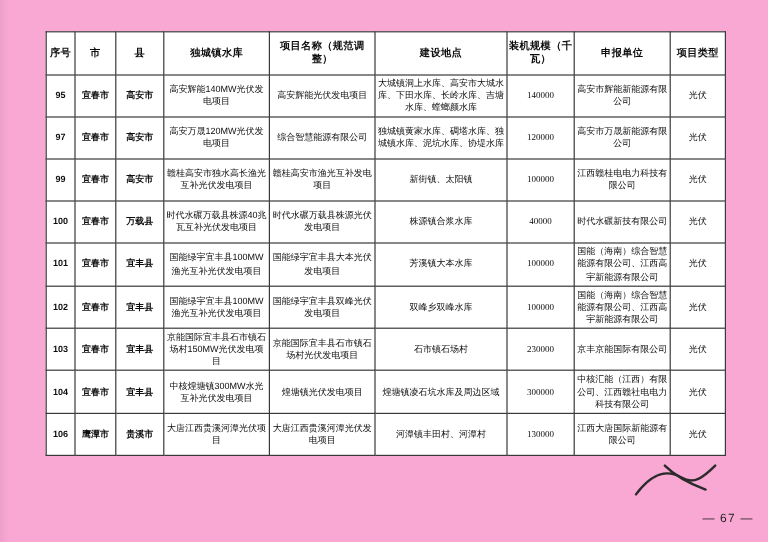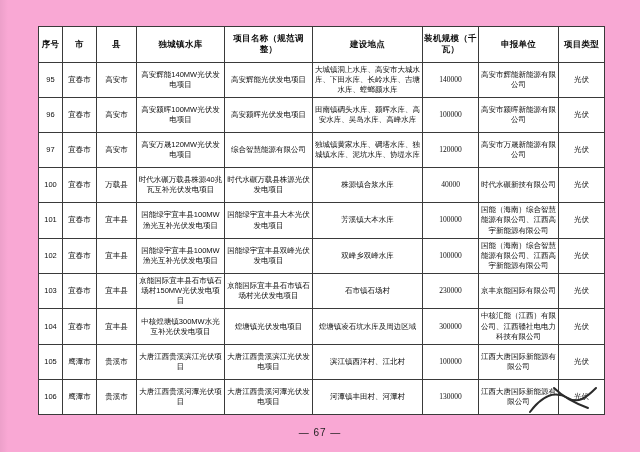--- a/index.html
+++ b/index.html
@@ -55,32 +55,32 @@
   col.c-seq   { width: 24px; }
   col.c-city  { width: 34px; }
   col.c-county{ width: 40px; }
   col.c-apply { width: 88px; }
   col.c-proj  { width: 88px; }
   col.c-site  { width: 110px; }
   col.c-cap   { width: 56px; }
   col.c-unit  { width: 80px; }
   col.c-type  { width: 46px; }
 
-  td.seq, td.city, td.county { font-size: 8px; }
+  td.seq, td.city, td.county { font-size: 8px; font-weight: bold; }
   td.cap { font-size: 8px; font-family: Liberation Serif, serif; }
   td.type { font-size: 8px; }
 
   .row-tall td { height: 30px; }
 
   .footer {
     position: absolute;
     left: 0;
-    right: 0;
+    right: 12px;
     bottom: 14px;
-    text-align: center;
+    text-align: right;
     font-size: 10px;
     color: #222;
     letter-spacing: 1px;
   }
   .pen-mark {
     position: absolute;
     right: 42px;
     bottom: 36px;
     width: 70px;
     height: 30px;
@@ -133,42 +133,42 @@
             <td class="city">宜春市</td>
             <td class="county">高安市</td>
             <td class="apply">高安辉能140MW光伏发电项目</td>
             <td class="proj">高安辉能光伏发电项目</td>
             <td class="site">大城镇洞上水库、高安市大城水库、下田水库、长岭水库、吉塘水库、螳螂颜水库</td>
             <td class="cap">140000</td>
             <td class="unit">高安市辉能新能源有限公司</td>
             <td class="type">光伏</td>
           </tr>
           <tr class="row-tall">
-            <td class="seq">96</td>
-            <td class="city">宜春市</td>
-            <td class="county">高安市</td>
-            <td class="apply">高安颍晖100MW光伏发电项目</td>
-            <td class="proj">高安颍晖光伏发电项目</td>
-            <td class="site">田南镇碉头水库、颍晖水库、高安水库、吴岛水库、高峰水库</td>
-            <td class="cap">100000</td>
-            <td class="unit">高安市颍晖新能源有限公司</td>
-            <td class="type">光伏</td>
-          </tr>
-          <tr class="row-tall">
             <td class="seq">97</td>
             <td class="city">宜春市</td>
             <td class="county">高安市</td>
             <td class="apply">高安万晟120MW光伏发电项目</td>
             <td class="proj">综合智慧能源有限公司</td>
             <td class="site">独城镇黄家水库、碉塔水库、独城镇水库、泥坑水库、协堤水库</td>
             <td class="cap">120000</td>
             <td class="unit">高安市万晟新能源有限公司</td>
             <td class="type">光伏</td>
           </tr>
           <tr class="row-tall">
+            <td class="seq">99</td>
+            <td class="city">宜春市</td>
+            <td class="county">高安市</td>
+            <td class="apply">赣桂高安市独水高长渔光互补光伏发电项目</td>
+            <td class="proj">赣桂高安市渔光互补发电项目</td>
+            <td class="site">新街镇、太阳镇</td>
+            <td class="cap">100000</td>
+            <td class="unit">江西赣桂电电力科技有限公司</td>
+            <td class="type">光伏</td>
+          </tr>
+          <tr class="row-tall">
             <td class="seq">100</td>
             <td class="city">宜春市</td>
             <td class="county">万载县</td>
             <td class="apply">时代水碾万载县株源40兆瓦互补光伏发电项目</td>
             <td class="proj">时代水碾万载县株源光伏发电项目</td>
             <td class="site">株源镇合浆水库</td>
             <td class="cap">40000</td>
             <td class="unit">时代水碾新技有限公司</td>
             <td class="type">光伏</td>
           </tr>
@@ -207,31 +207,20 @@
           </tr>
           <tr class="row-tall">
             <td class="seq">104</td>
             <td class="city">宜春市</td>
             <td class="county">宜丰县</td>
             <td class="apply">中核煌塘镇300MW水光互补光伏发电项目</td>
             <td class="proj">煌塘镇光伏发电项目</td>
             <td class="site">煌塘镇凌石坑水库及周边区域</td>
             <td class="cap">300000</td>
             <td class="unit">中核汇能（江西）有限公司、江西赣社电电力科技有限公司</td>
-            <td class="type">光伏</td>
-          </tr>
-          <tr class="row-tall">
-            <td class="seq">105</td>
-            <td class="city">鹰潭市</td>
-            <td class="county">贵溪市</td>
-            <td class="apply">大唐江西贵溪滨江光伏项目</td>
-            <td class="proj">大唐江西贵溪滨江光伏发电项目</td>
-            <td class="site">滨江镇西洋村、江北村</td>
-            <td class="cap">100000</td>
-            <td class="unit">江西大唐国际新能源有限公司</td>
             <td class="type">光伏</td>
           </tr>
           <tr class="row-tall">
             <td class="seq">106</td>
             <td class="city">鹰潭市</td>
             <td class="county">贵溪市</td>
             <td class="apply">大唐江西贵溪河潭光伏项目</td>
             <td class="proj">大唐江西贵溪河潭光伏发电项目</td>
             <td class="site">河潭镇丰田村、河潭村</td>
             <td class="cap">130000</td>

